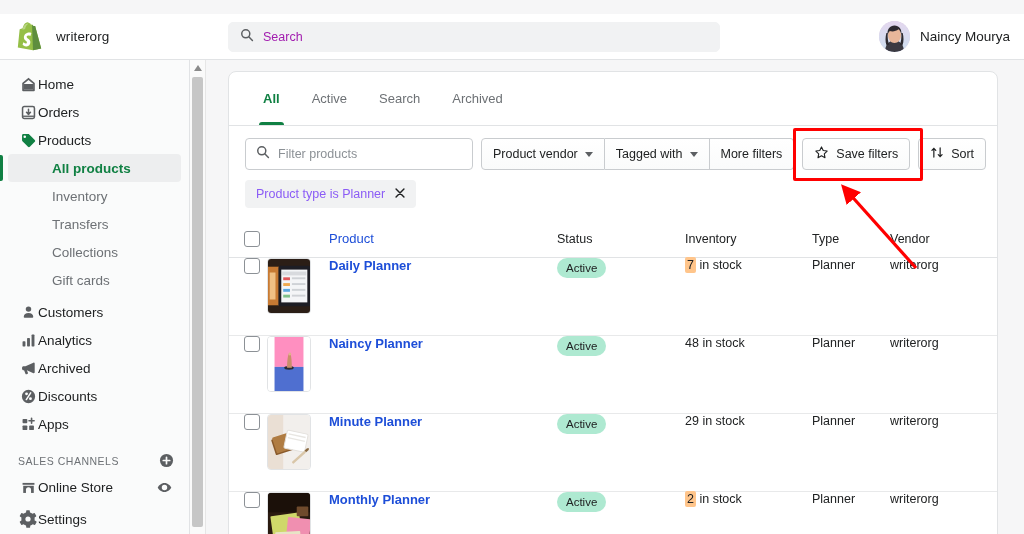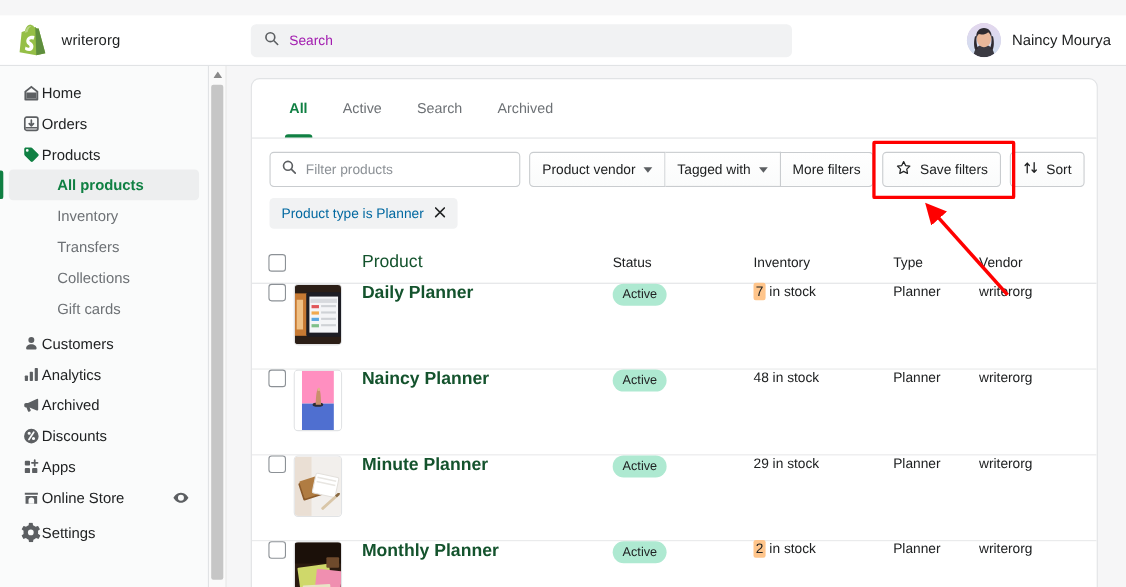--- a/index.html
+++ b/index.html
@@ -164,41 +164,41 @@
   .btn-group .btn:first-child { border-radius: 4px 0 0 4px; border-left-width: 1px; }
   .btn-group .btn:last-child { border-radius: 0 4px 4px 0; }
 
   .save-filters-wrap { position: relative; }
 
   .chips { padding: 10px 16px 0 16px; display: flex; gap: 8px; }
   .chip {
     height: 28px; background: #f1f2f3; border-radius: 4px;
     display: flex; align-items: center; gap: 9px;
     padding: 0 10px 0 11px;
-    font-size: 12.5px; color: #0369a1;
+    font-size: 12.5px; color: #8b5cf6;
     cursor: pointer;
   }
   .chip-x { font-size: 14px; color: #202223; line-height: 1; }
 
   
   .thead {
     display: flex; align-items: center;
     height: 38px;
     margin-top: 12px;
     border-bottom: 1px solid #e1e3e5;
     font-size: 12.5px; color: #202223;
   }
   .row {
     display: flex; align-items: flex-start;
     height: 78px;
     border-bottom: 1px solid #e8e9ea;
   }
   .c-check { width: 38px; padding-left: 15px; flex: none; }
   .c-thumb { width: 62px; flex: none; }
-  .c-product { width: 228px; flex: none; font-size: 16px; color: #14532d; font-weight: bold; cursor: pointer; }
+  .c-product { width: 228px; flex: none; font-size: 13px; color: #1d4ed8; font-weight: bold; cursor: pointer; }
   .c-status { width: 128px; flex: none; }
   .c-inventory { width: 127px; flex: none; font-size: 12.5px; color: #202223; }
   .c-type { width: 78px; flex: none; font-size: 12.5px; color: #202223; }
   .c-vendor { flex: 1; font-size: 12.5px; color: #202223; }
 
   .thead .c-product, .thead .c-status, .thead .c-inventory,
   .thead .c-type, .thead .c-vendor { font-weight: normal; }
   .thead .c-product { padding-left: 0; }
 
   .cb {
@@ -386,20 +386,29 @@
         <svg width="17" height="17" viewBox="0 0 20 20" fill="#5c5f62">
           <rect x="3" y="3.4" width="5.6" height="5" rx="1"></rect>
           <rect x="3" y="11.2" width="5.6" height="5.4" rx="1"></rect>
           <rect x="10.8" y="11.2" width="5.6" height="5.4" rx="1"></rect>
           <path d="M13.6 2.6v6M10.6 5.6h6" stroke="#5c5f62" stroke-width="1.9" stroke-linecap="round"></path>
         </svg>
       </span>
       <span>Apps</span>
     </div>
 
+    <div class="section-head">
+      <span>SALES CHANNELS</span>
+      <span class="plus-btn">
+        <svg width="17" height="17" viewBox="0 0 20 20" fill="#5c5f62">
+          <circle cx="10" cy="10" r="7.7"></circle>
+          <path d="M10 6.2v7.6M6.2 10h7.6" stroke="#fafbfb" stroke-width="2" stroke-linecap="round"></path>
+        </svg>
+      </span>
+    </div>
 
     <div class="nav-item">
       <span class="nav-icon">
         <svg width="17" height="17" viewBox="0 0 20 20" fill="#5c5f62">
           <path d="M3 4.6h14v2.2H3z"></path>
           <path d="M3.8 8h12.4v8.4H3.8z"></path>
           <path d="M7 16.4v-3.8a3 3 0 0 1 6 0v3.8z" fill="#fafbfb"></path>
         </svg>
       </span>
       <span>Online Store</span>

